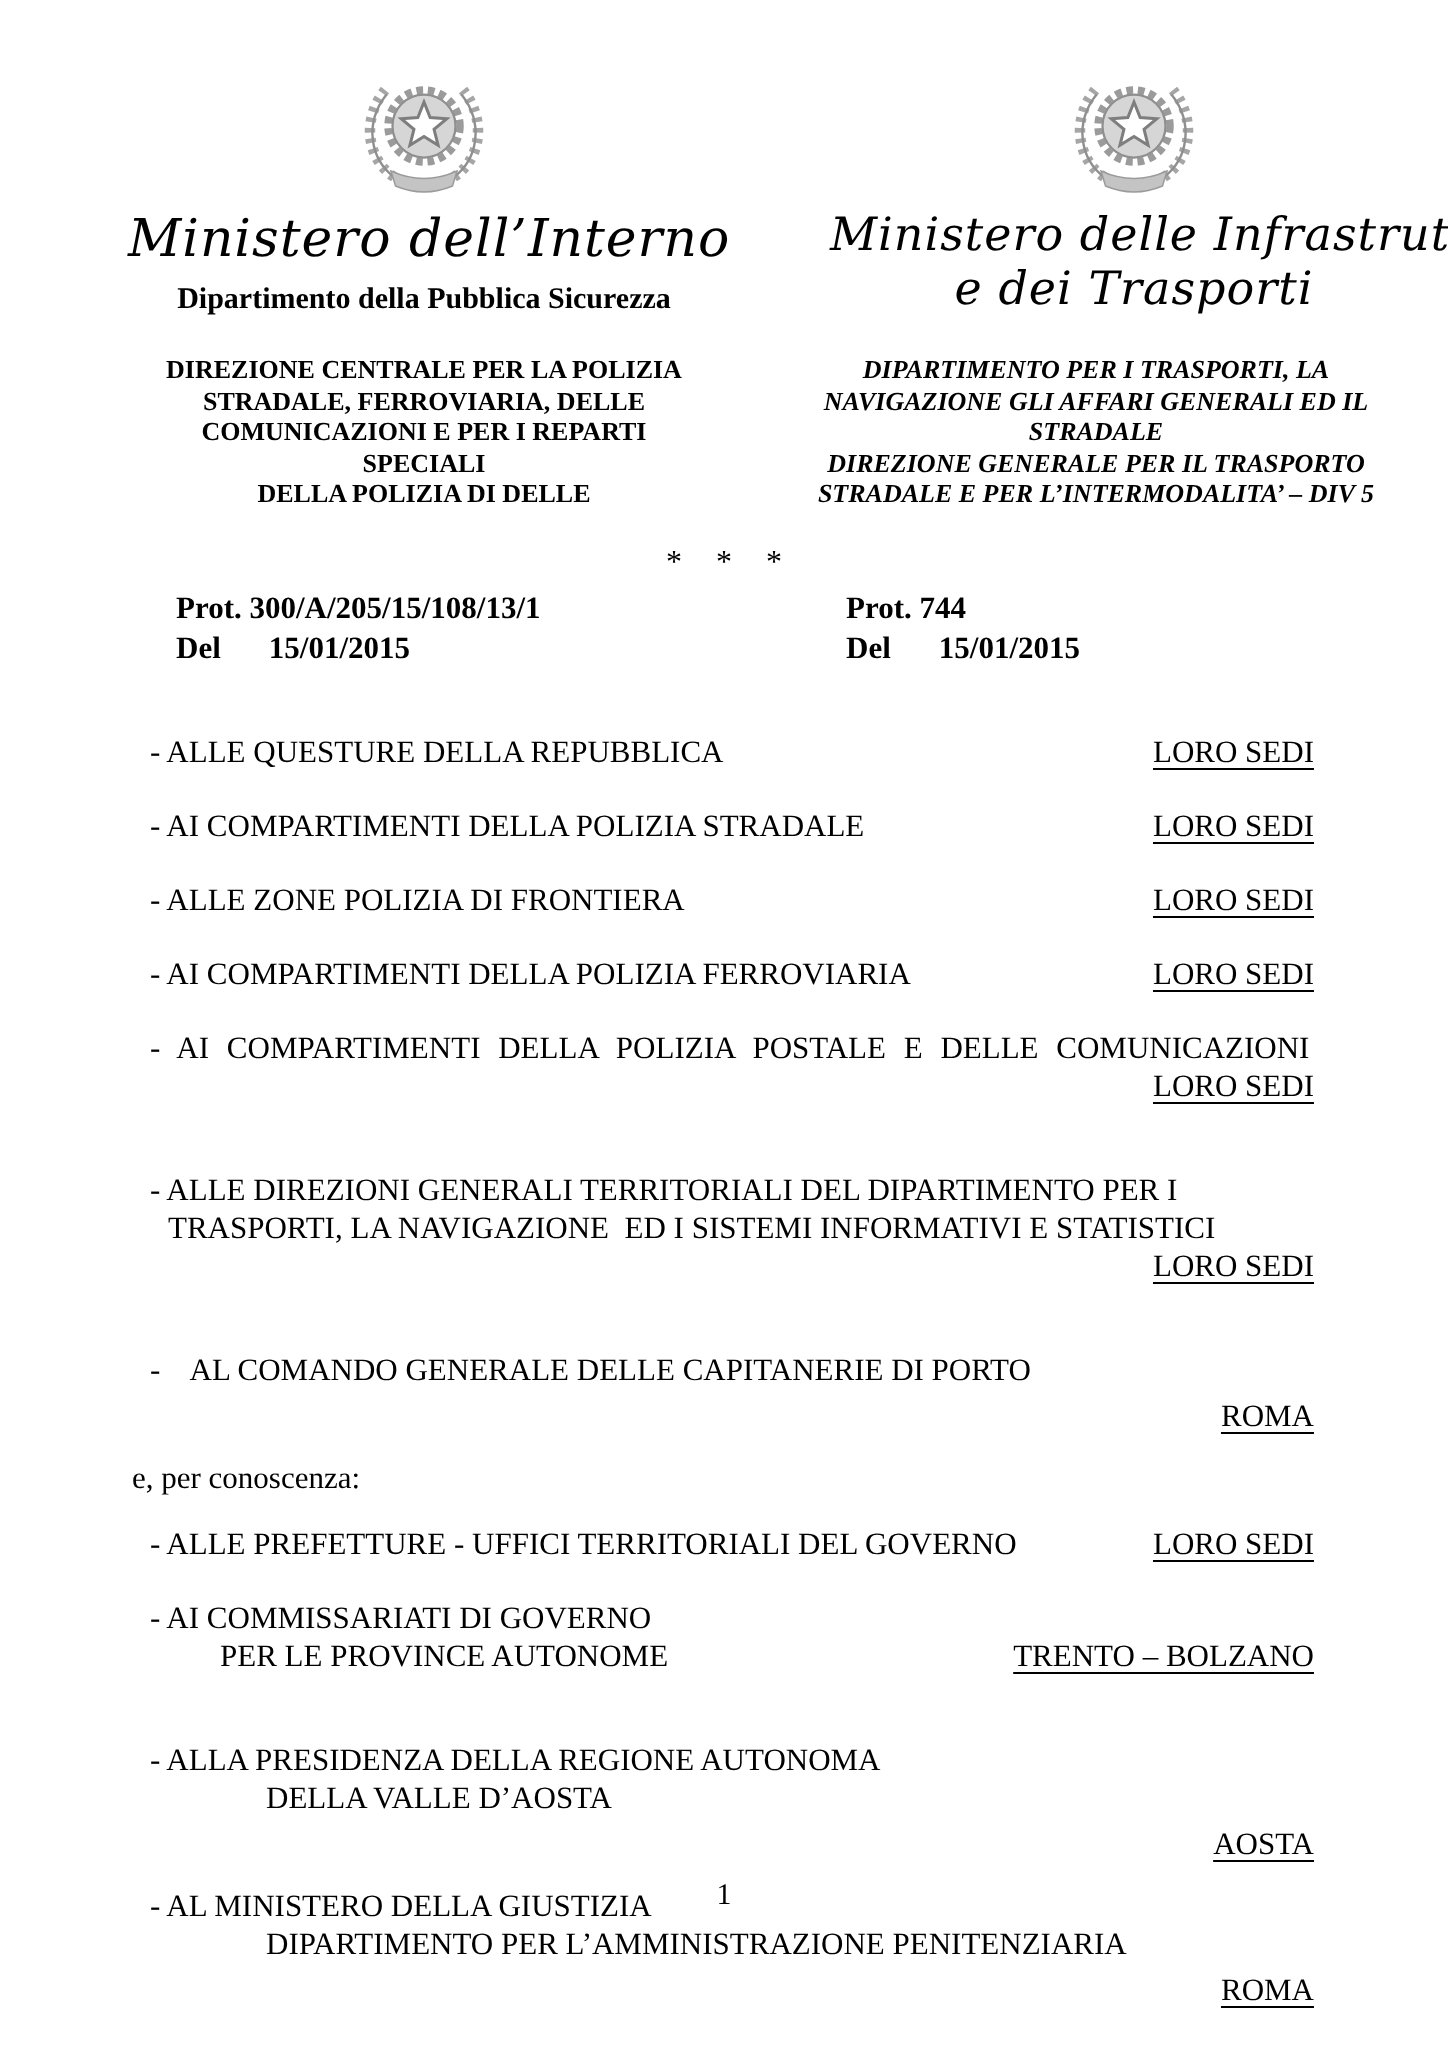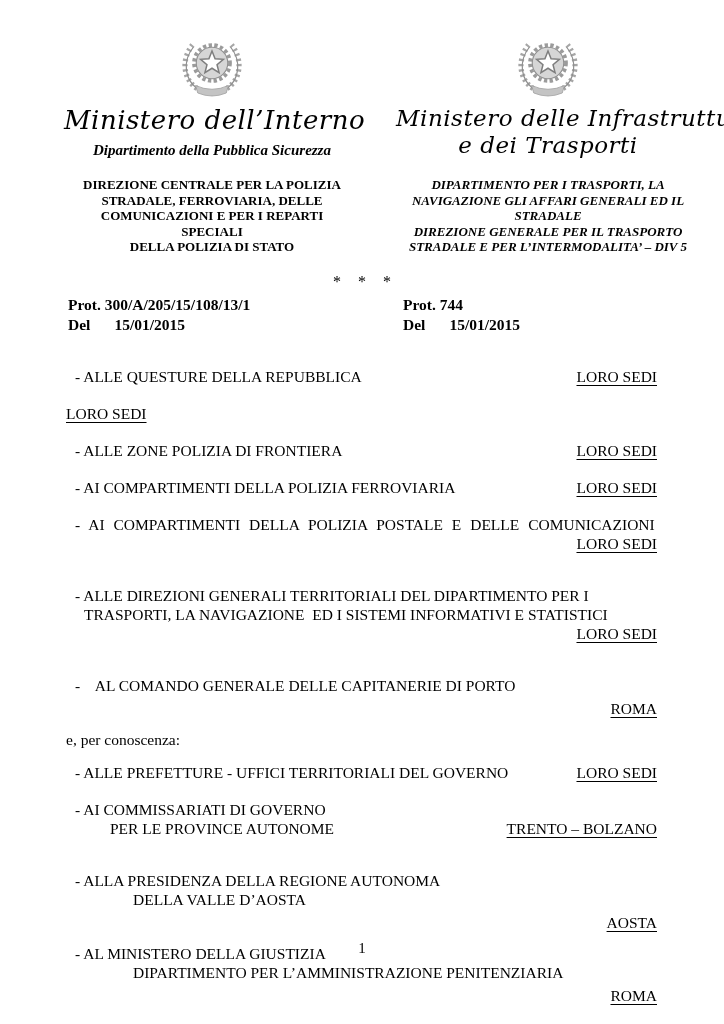--- a/index.html
+++ b/index.html
@@ -7,44 +7,44 @@
   .page {
     position:relative;
     width:724px; height:1024px;
     margin:0 auto;
     background:#fff;
     color:#000;
     font-family:"Liberation Serif", serif;
     overflow:hidden;
   }
   
-  .header { display:flex; padding:36px 24px 0 64px; }
+  .header { display:flex; padding:36px 24px 0 64px;gap:19px; }
   .hcol { text-align:center; }
   .hcol.left  { width:296px; }
   .hcol.right { width:304px; margin-left:36px; }
   .emblem { width:78px; height:66px; display:block; margin:0 auto; }
   .script {
     font-family:"DejaVu Serif", serif;
     font-style:italic;
     letter-spacing:0.5px;
     white-space:nowrap;
   }
   .script.l1 { font-size:26px; margin-top:3px; }
   .script.r1 { font-size:23px; margin-top:3px; }
   .script.r2 { font-size:23px; margin-top:1px; }
-  .dept { font-weight:bold; font-size:15px; margin-top:7px;font-style:italic; }
+  .dept { font-weight:bold; font-size:15px; margin-top:7px; }
 
   .offices { display:flex; padding:18px 8px 0 64px; }
   .ocol { text-align:center; font-weight:bold; font-size:13px; line-height:15.5px; }
   .ocol.left  { width:296px; padding:0 14px; }
   .ocol.right { width:304px; margin-left:36px;font-style:italic; }
 
   
   .stars { text-align:center; margin-top:18px; font-size:16px; word-spacing:13px; }
-  .prot-row { display:flex; margin-top:4px; padding-left:68px; font-weight:bold; font-size:15.5px; line-height:20px; }
+  .prot-row { display:flex; margin-top:4px; padding-left:88px; font-weight:bold; font-size:15.5px; line-height:20px; }
   .prot-col.left { width:335px; }
   .del-line { display:flex; }
   .del-line .date { margin-left:24px; }
 
   
   .recipients { margin-top:32px; padding:0 67px 0 66px; font-size:15.5px; line-height:19px; }
   .item { margin-bottom:18px; }
   .item.tight { margin-bottom:12px;margin-top:33px; }
   .row { display:flex; justify-content:space-between; align-items:center; }
   .txt { padding-left:9px; white-space:pre-wrap; }
@@ -93,21 +93,21 @@
       <div class="script r1">Ministero delle Infrastrutture</div>
       <div class="script r2">e dei Trasporti</div>
     </div>
   </div>
 
   <div class="offices">
     <div class="ocol left">
       <div>DIREZIONE CENTRALE PER LA POLIZIA</div>
       <div>STRADALE, FERROVIARIA, DELLE</div>
       <div>COMUNICAZIONI E PER I REPARTI SPECIALI</div>
-      <div>DELLA POLIZIA DI STATO</div>
+      <div>DELLA POLIZIA DI DELLE</div>
     </div>
     <div class="ocol right">
       <div>DIPARTIMENTO PER I TRASPORTI, LA</div>
       <div>NAVIGAZIONE GLI AFFARI GENERALI ED IL</div>
       <div>STRADALE</div>
       <div>DIREZIONE GENERALE PER IL TRASPORTO</div>
       <div>STRADALE E PER L’INTERMODALITA’ – DIV 5</div>
     </div>
   </div>
 
@@ -131,20 +131,21 @@
   </div>
 
   <div class="recipients">
 
     <div class="item row">
       <span class="txt">- ALLE QUESTURE DELLA REPUBBLICA</span>
       <span class="place">LORO SEDI</span>
     </div>
 
     <div class="item row">
+      <span class="txt">- AI COMPARTIMENTI DELLA POLIZIA STRADALE</span>
       <span class="place">LORO SEDI</span>
     </div>
 
     <div class="item row">
       <span class="txt">- ALLE ZONE POLIZIA DI FRONTIERA</span>
       <span class="place">LORO SEDI</span>
     </div>
 
     <div class="item row">
       <span class="txt">- AI COMPARTIMENTI DELLA POLIZIA FERROVIARIA</span>

